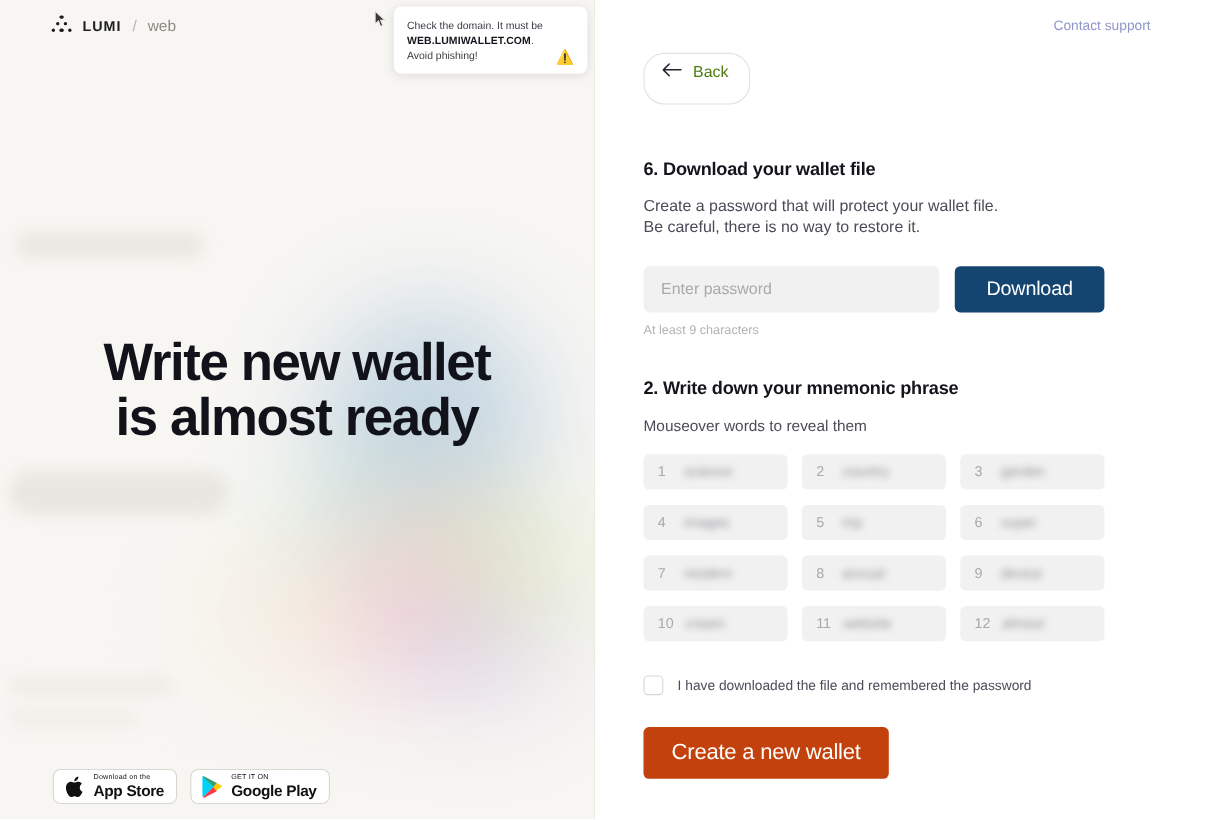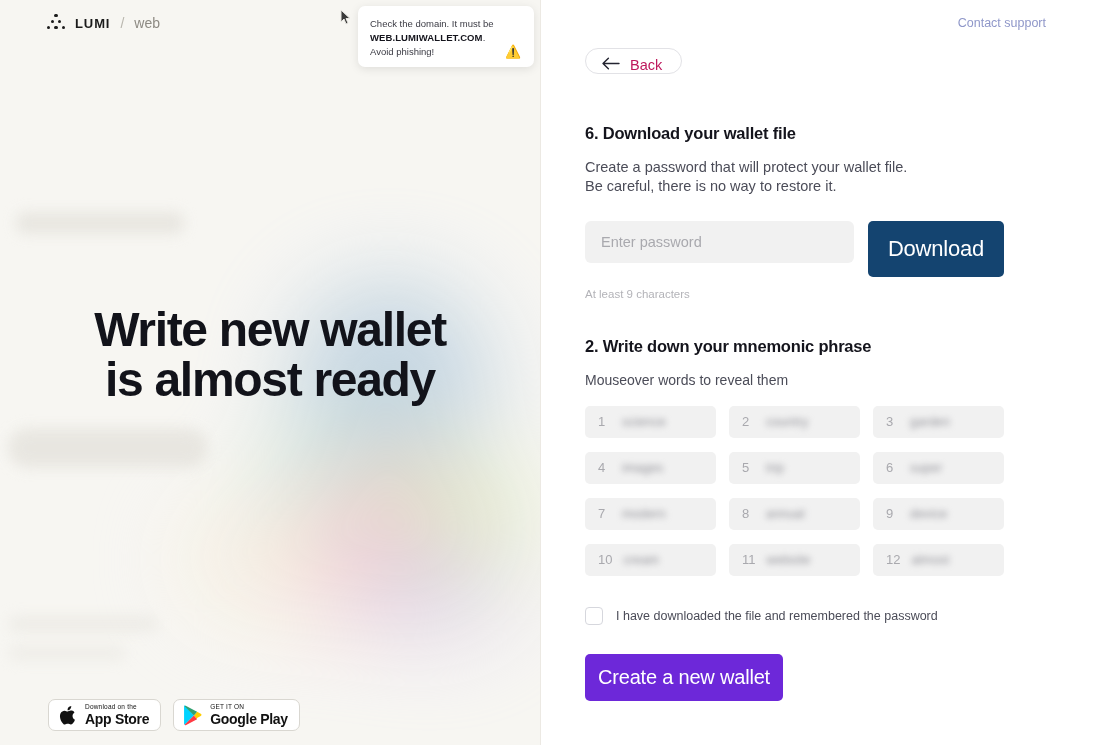--- a/index.html
+++ b/index.html
@@ -84,42 +84,42 @@
   .right-panel { position: relative; flex: 1; height: 745px; background: #fff; }
   .contact-support {
     position: absolute; right: 70px; top: 16px;
     font-size: 12.5px; color: #8f97c9; text-decoration: none;
   }
   .content { position: absolute; left: 44px; top: 48px; width: 420px; }
 
   .back-btn {
     display: inline-flex; align-items: center; gap: 9px;
     border: 1px solid #e2e2e6; border-radius: 19px;
-    padding: 8px 19px 0 16px; background: #fff; cursor: pointer;
-    font-size: 14.5px; color: #be185d;
+    padding: 8px 19px 20px 16px; background: #fff; cursor: pointer;
+    font-size: 14.5px; color: #4d7c0f;
   }
   .back-arrow { display: block; }
 
   .sec-title {
     font-size: 16.5px; font-weight: 700; color: #14141c;
     letter-spacing: -.2px;
   }
   .sec-1 { margin-top: 50px; }
   .sec-desc { margin-top: 15px; font-size: 14.5px; line-height: 1.3; color: #4b4c58; }
 
   .pw-row { margin-top: 25px; display: flex; gap: 14px; }
   .pw-input {
     width: 269px; height: 42px; border: none; border-radius: 6px;
     background: #f1f1f1; padding: 0 16px; font-size: 14.5px;
     color: #2a2b36; font-family: "Liberation Sans", sans-serif;
   }
   .pw-input::placeholder { color: #a9a9ae; }
   .dl-btn {
-    width: 136px; height: 56px; border: none; border-radius: 5px;
-    background: #144470; color: #fff; font-size: 22px;
+    width: 136px; height: 42px; border: none; border-radius: 5px;
+    background: #144470; color: #fff; font-size: 18px;
     font-family: "Liberation Sans", sans-serif; cursor: pointer;
     letter-spacing: -.2px;
   }
   .pw-hint { margin-top: 11px; font-size: 11.5px; color: #b3b3b8; }
 
   .sec-2 { margin-top: 37px; }
   .mnemo-hint { margin-top: 16px; font-size: 14px; color: #4b4c58; }
 
   .mnemo-grid {
     margin-top: 18px; display: grid; grid-template-columns: repeat(3, 131px);
@@ -139,22 +139,22 @@
   .checks { margin-top: 31px; }
   .check-row { display: flex; align-items: center; gap: 13px; cursor: pointer; }
   .check-row + .check-row { margin-top: 20px; }
   .checkbox {
     width: 18px; height: 18px; border: 1.5px solid #d6d7dd; border-radius: 4px;
     background: #fff; flex: 0 0 18px;
   }
   .check-label { font-size: 12.5px; color: #4b4c58; }
 
   .create-btn {
-    margin-top: 29px; width: 198px; height: 47px; border: none; border-radius: 5px;
-    background: #6d28d9; color: #fff; font-size: 20px;
+    margin-top: 29px; width: 223px; height: 47px; border: none; border-radius: 5px;
+    background: #c2410c; color: #fff; font-size: 20px;
     font-family: "Liberation Sans", sans-serif; cursor: pointer; letter-spacing: -.2px;
   }
 </style>
 </head>
 <body>
 
 <div class="page">
 
   <div class="left-panel">
 

